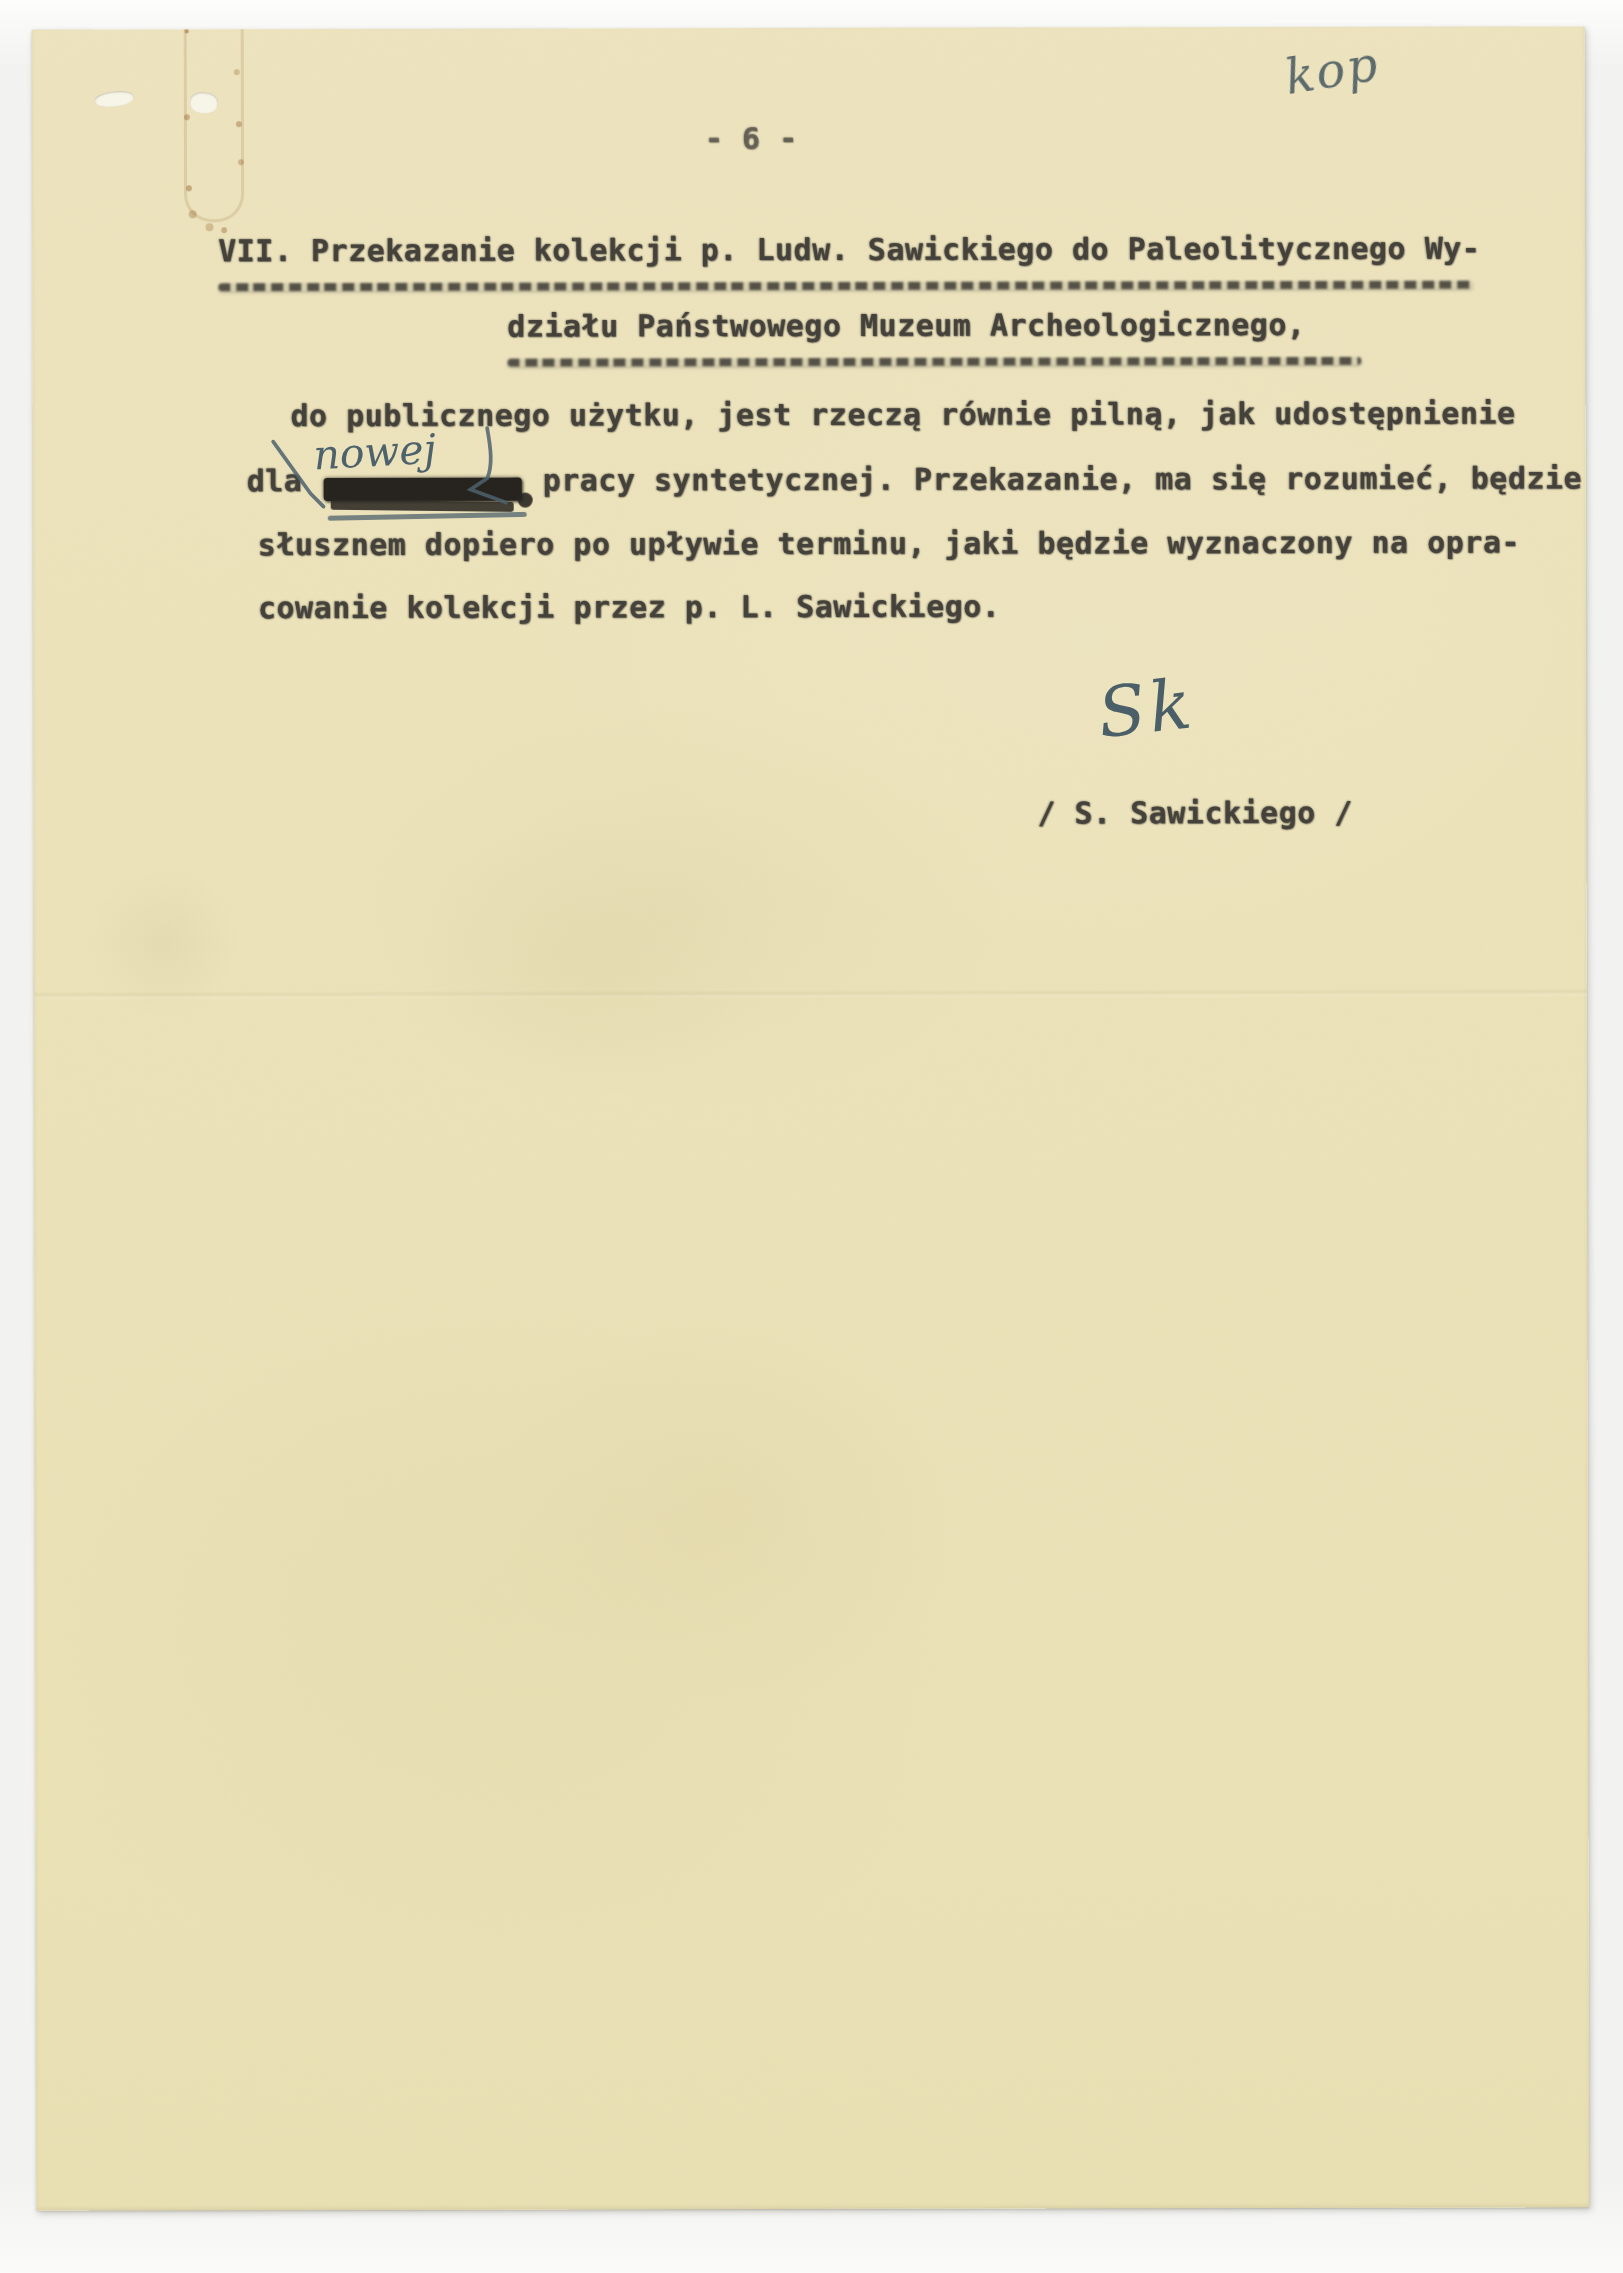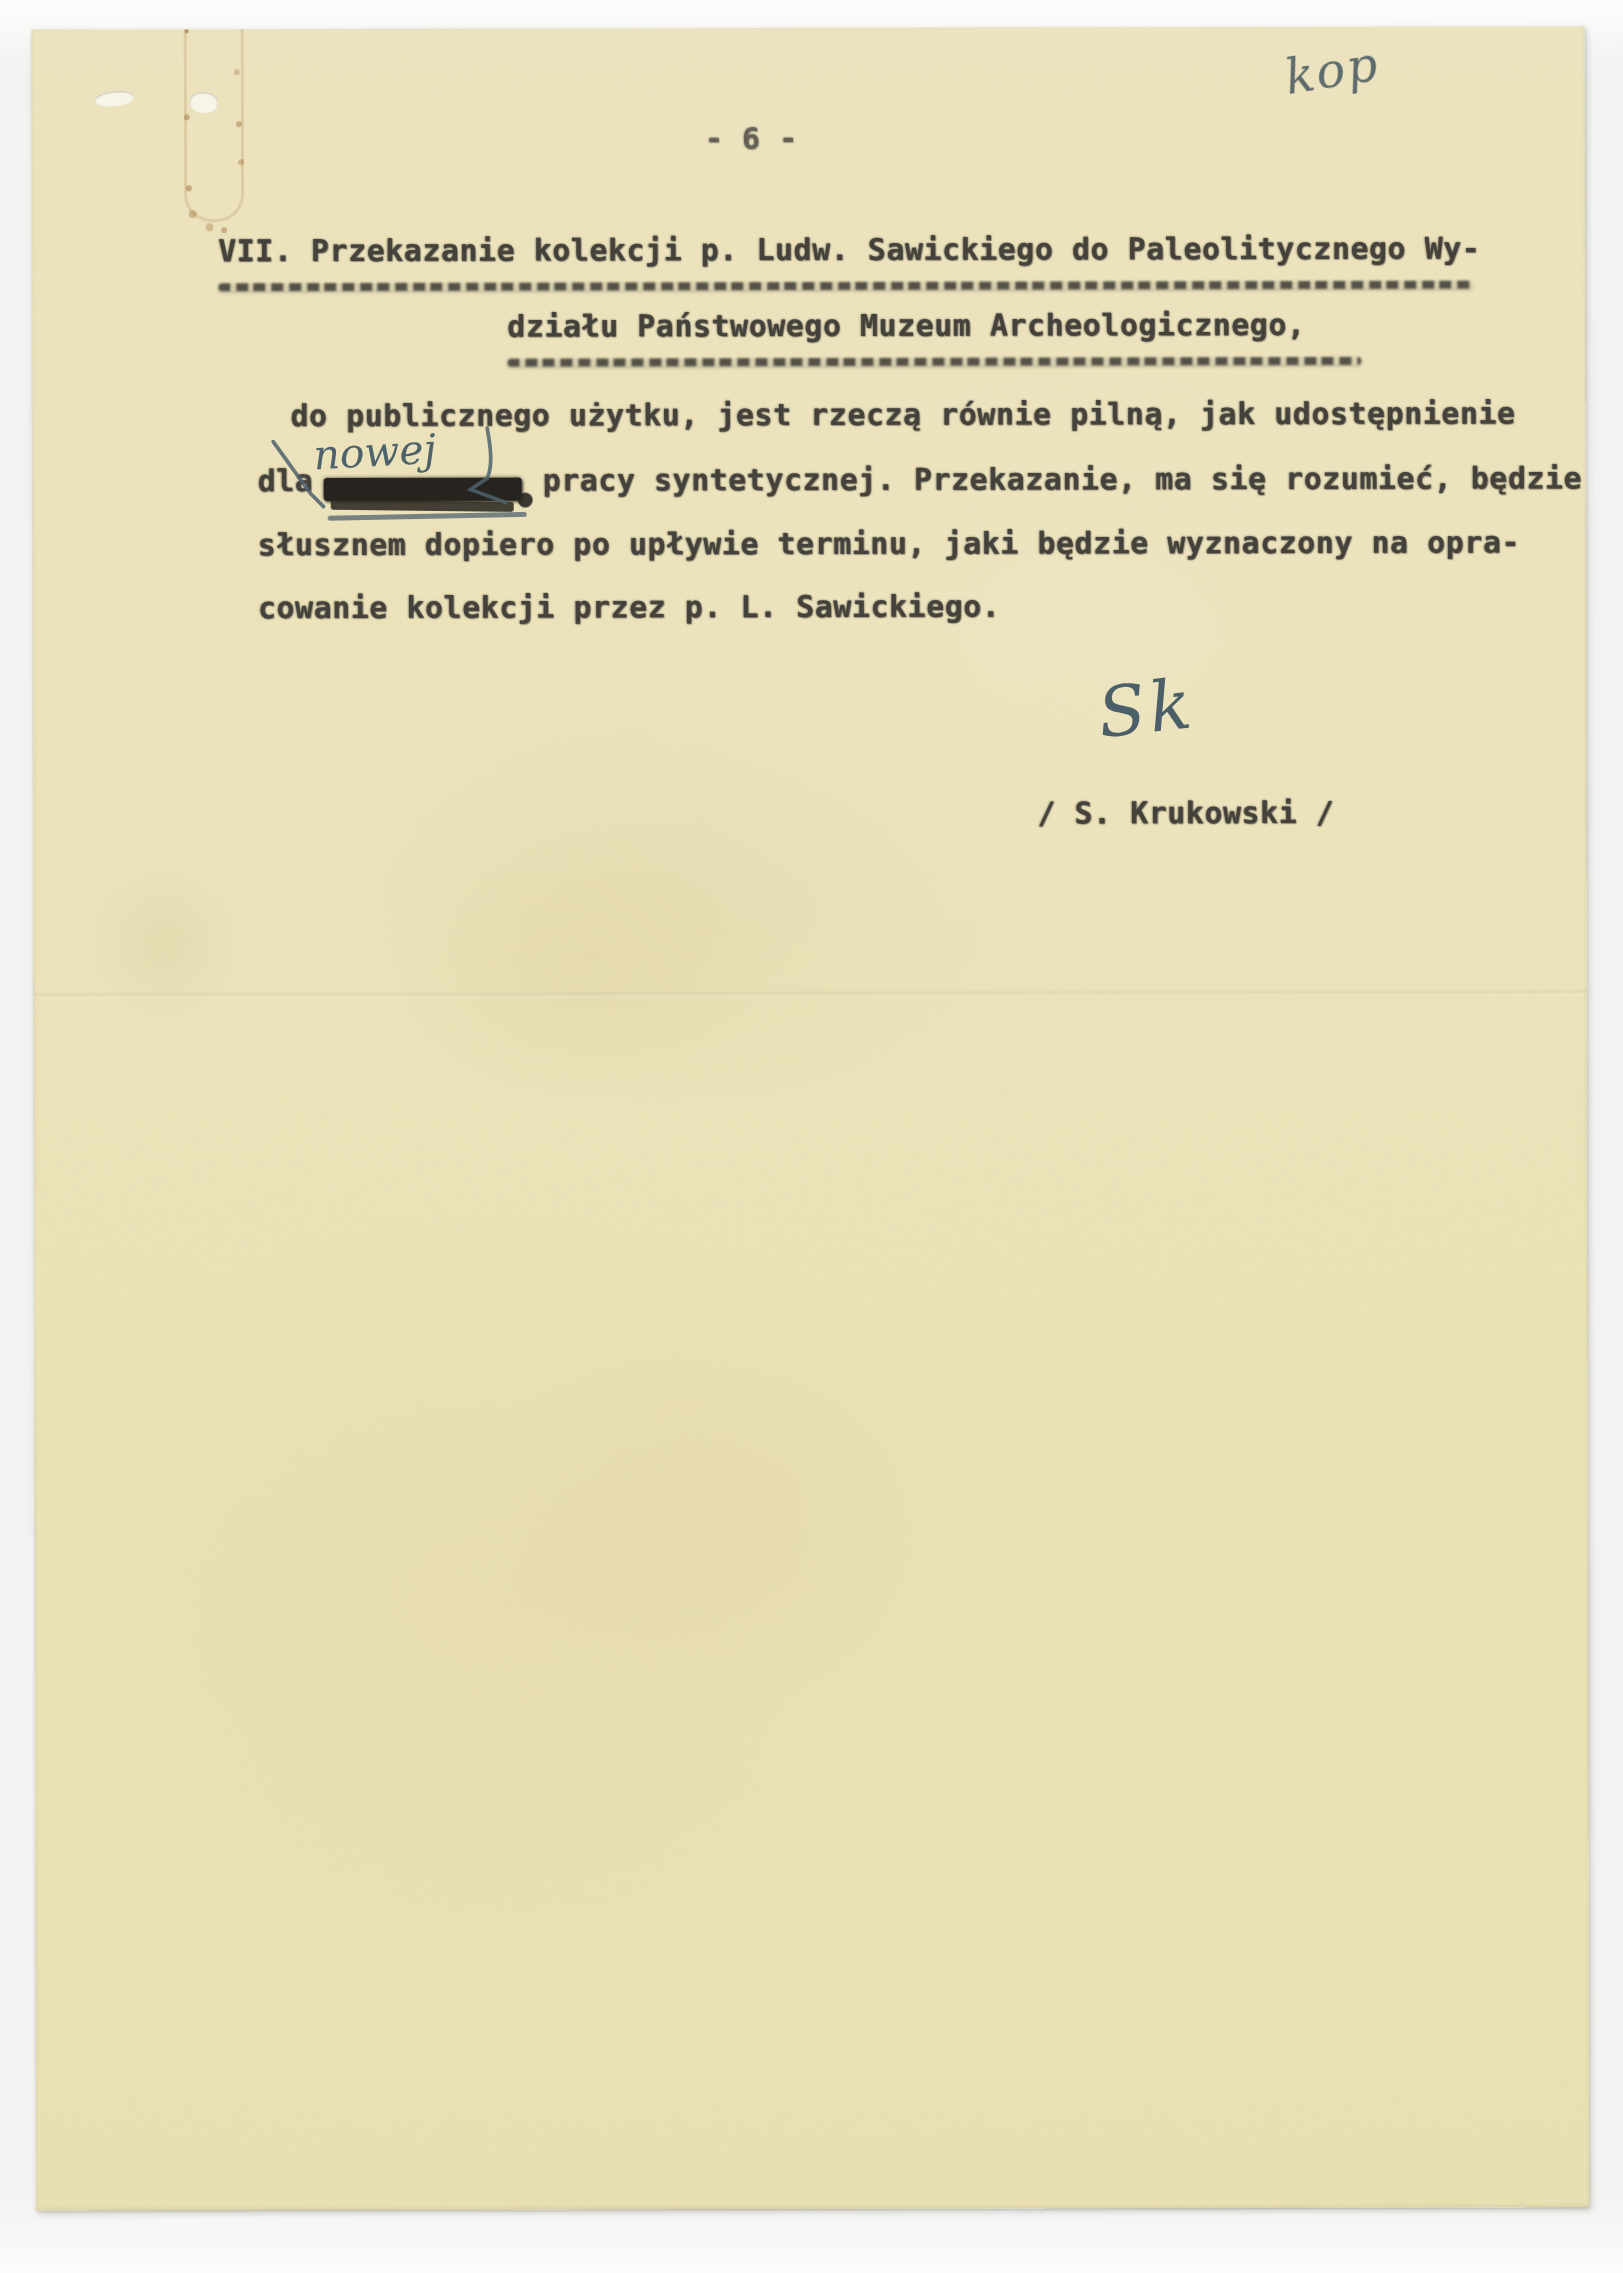--- a/index.html
+++ b/index.html
@@ -98,21 +98,21 @@
   <div class="typed faint" style="left:673px;top:93px;">- 6 -</div>
 
   <div class="typed" style="left:186px;top:204px;">VII. Przekazanie kolekcji p. Ludw. Sawickiego do Paleolitycznego Wy-</div>
   <div class="dashline" style="left:186px;top:254px;width:1255px;"></div>
 
   <div class="typed" style="left:475px;top:280px;">działu Państwowego Muzeum Archeologicznego,</div>
   <div class="dashline" style="left:475px;top:330px;width:854px;"></div>
 
   <div class="typed" style="left:258px;top:369px;">do publicznego użytku, jest rzeczą równie pilną, jak udostępnienie</div>
 
-  <div class="typed" style="left:225px;top:434px;">dla</div>
+  <div class="typed" style="left:214px;top:434px;">dla</div>
 
   <div class="redaction-bar" style="left:291px;top:449px;width:198px;height:23px;"></div>
   <div class="redaction-bar2" style="left:298px;top:472px;width:183px;height:10.3px;"></div>
   <div class="ink-strike" style="left:295px;top:485px;width:199px;height:4.7px;transform:rotate(-1deg);"></div>
   <div class="ink-strike" style="left:485px;top:464px;width:15px;height:15px;border-radius:50%;background:rgba(40,38,33,0.9);"></div>
 
   <div class="typed" style="left:510px;top:434px;">pracy syntetycznej. Przekazanie, ma się rozumieć, będzie</div>
 
   <div style="position:absolute;left:220px;top:392px;width:298px;height:107px;">
     <svg width="298" height="107" xmlns="http://www.w3.org/2000/svg" viewBox="0 0 320 115">
@@ -120,16 +120,16 @@
       <path d="M252 8 C256 30 258 48 252 62 L234 74 L272 88" fill="none" stroke="#4e626c" stroke-width="4" stroke-linecap="round" opacity="0.85"></path>
       <text x="66" y="52" font-family="DejaVu Serif, Liberation Serif, serif" font-style="italic" font-size="44" fill="#4e626c" transform="rotate(-3 66 52)">nowej</text>
     </svg>
   </div>
 
   <div class="typed" style="left:225px;top:498px;">słusznem dopiero po upływie terminu, jaki będzie wyznaczony na opra-</div>
   <div class="typed" style="left:225px;top:561px;">cowanie kolekcji przez p. L. Sawickiego.</div>
 
   <div class="handwriting" style="left:1065px;top:641px;font-size:69px;color:#4b5f68;transform:rotate(-6deg);letter-spacing:3.7px;">Sk</div>
 
-  <div class="typed" style="left:1004px;top:768px;">/ S. Krukowski /</div>
+  <div class="typed" style="left:1004px;top:768px;">/ S. Sawickiego /</div>
 
 </div>
 
 
 </body></html>

